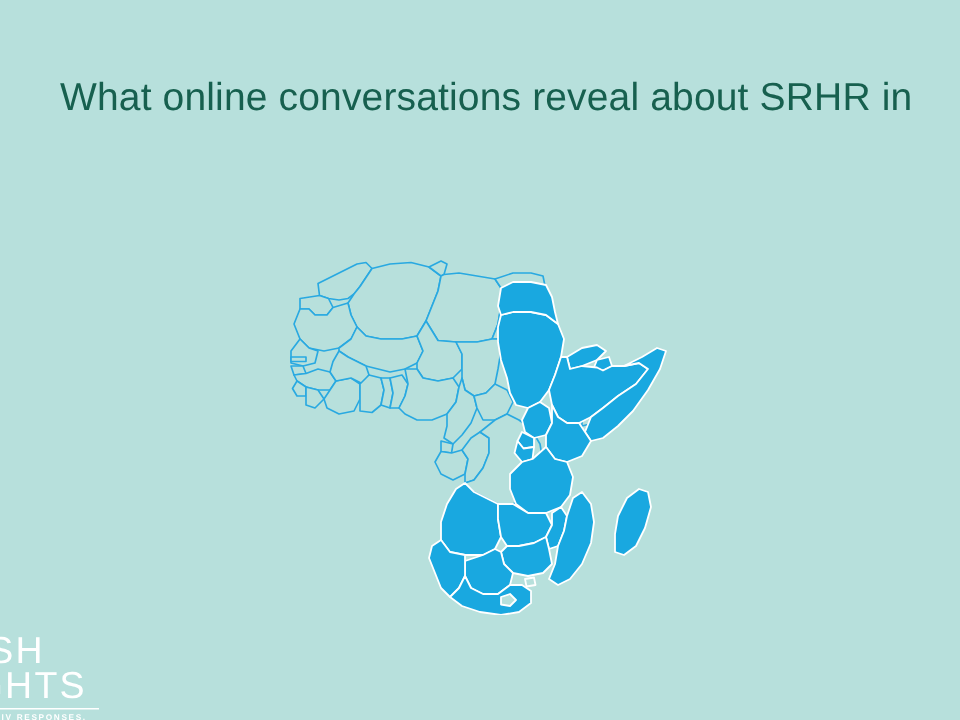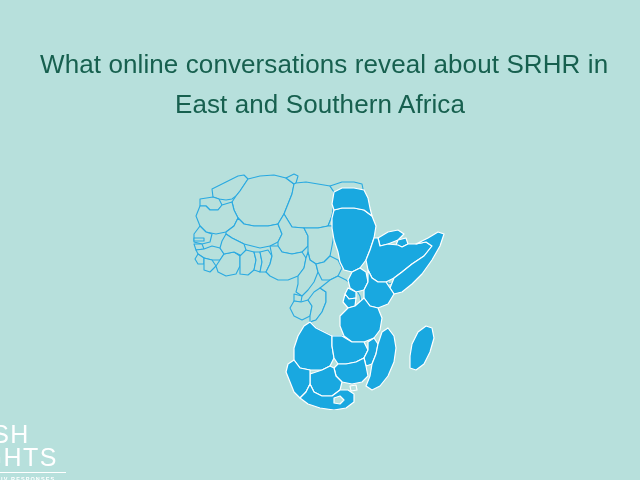--- a/index.html
+++ b/index.html
@@ -84,21 +84,20 @@
     white-space: nowrap;
   }
 </style>
 </head>
 <body>
 
 <div id="slide">
 
   <div id="title-block">
     <span class="tline">What online conversations reveal about SRHR in</span>
-    <span class="tline">East and Southern Africa</span>
   </div>
 
   <div id="map-wrap">
     <svg id="map-svg" viewBox="0 0 282 268" xmlns="http://www.w3.org/2000/svg">
       <g fill="#b7e0dc" stroke="#29a9e1" stroke-width="1.1" stroke-linejoin="round">
 
         <path d="M30 47 L44 40 L56 34 L62 33 L66 37 L62 43 L58 49 L54 54 L50 57 L44 58 L37 57 L31 55 Z"></path>
         <path d="M18 57 L31 55 L37 57 L40 63 L36 68 L28 68 L24 64 L18 64 Z"></path>
         <path d="M54 54 L58 49 L62 43 L66 37 L78 34 L92 33 L104 36 L112 42 L110 52 L106 62 L102 72 L96 82 L86 84 L72 84 L62 82 L56 76 L52 68 L50 60 Z"></path>
         <path d="M104 36 L112 32 L116 34 L114 41 L112 42 Z"></path>

